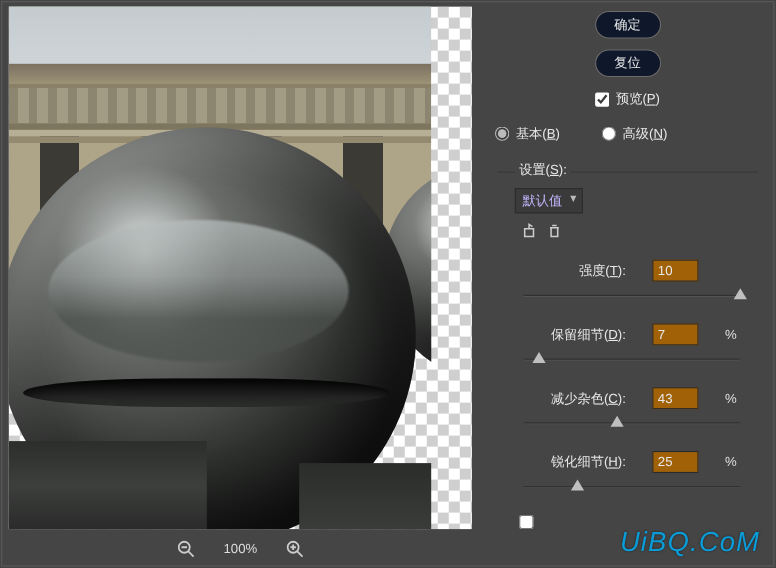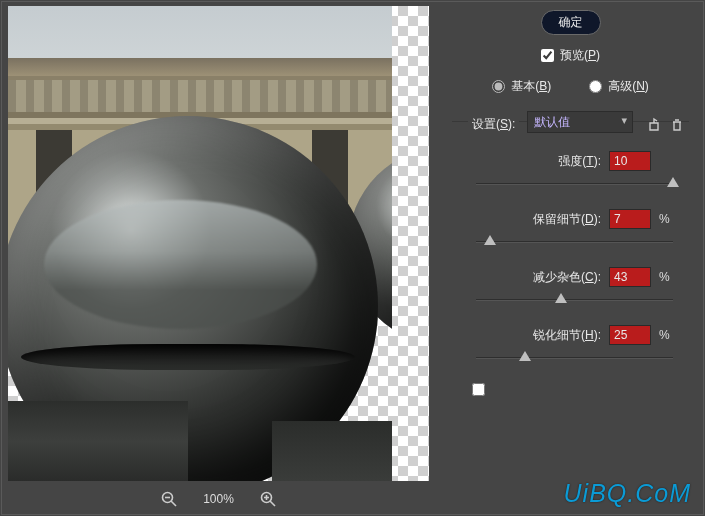--- a/index.html
+++ b/index.html
@@ -96,49 +96,50 @@
   .btn-row { display:flex; justify-content:center; margin-top:2px; }
   .pill-btn {
     min-width:60px; padding:3px 16px;
     border:1px solid #6a6a6a; border-radius:14px;
     background:#0f172a; color:#e8e8e8;
     text-align:center; cursor:pointer; font-size:12px;
     margin-bottom:8px;
   }
   .preview-check { display:flex; justify-content:center; align-items:center; gap:6px; margin:4px 0 14px; }
   .preview-check input { accent-color:#fff; width:13px; height:13px; }
-  .radio-row { display:flex; justify-content:center; gap:38px; margin-bottom:16px; }
+  .radio-row { display:flex; justify-content:flex-start; gap:38px; margin-bottom:16px; }
   .radio-row label { display:flex; align-items:center; gap:6px; cursor:pointer; }
   .radio-row input { accent-color:#bbb; }
   .hotkey { text-decoration: underline; }
   .settings-row {
-    display:flex; align-items:flex-end; gap:8px; margin:0 6px 18px 18px;
+    display:flex; align-items:flex-start; gap:8px; margin:0 6px 18px 18px;
     position:relative;
+    flex-direction:column;
   }
   .settings-row::before{
     content:""; position:absolute; left:-16px; right:-4px; top:10px;
     border-top:1px solid #383838; z-index:-1;
   }
   .settings-row .lbl { background:#454545; padding:0 4px; }
   .dropdown {
     flex:1; background:#3a3a3a; border:1px solid #2c2c2c;
     color:#c4b5fd; height:22px; padding:2px 18px 2px 6px;
     position:relative;
   }
   .dropdown::after{
     content:"▾"; position:absolute; right:5px; top:2px; color:#bbb; font-size:11px;
   }
   .icon-side { display:flex; gap:6px; margin-left:6px; }
   .side-icon { width:16px; height:16px; cursor:pointer; }
   .side-icon svg { width:16px; height:16px; }
   .slider-group { margin:0 18px 18px 26px; }
-  .slider-row { display:flex; align-items:center; justify-content:flex-end; gap:8px; margin-bottom:6px; }
+  .slider-row { display:flex; align-items:center; justify-content:flex-end; gap:24px; margin-bottom:6px; }
   .slider-row .sl-label { }
   .num-input {
-    width:42px; height:20px; background:#b91c1c; border:1px solid #2a2a2a;
+    width:42px; height:20px; background:#a16207; border:1px solid #2a2a2a;
     color:#e8e8e8; padding:2px 4px; font-size:12px;
   }
   .pct { width:14px; text-align:left; color:#ddd; }
   .track {
     position:relative; height:14px; margin-top:2px;
   }
   .track-line {
     position:absolute; left:0; right:0; top:6px; height:2px;
     background:#2e2e2e; border-bottom:1px solid #555;
   }
@@ -199,20 +200,23 @@
         <line x1="4" y1="6.5" x2="9" y2="6.5"></line>
         <line x1="6.5" y1="4" x2="6.5" y2="9"></line>
       </svg>
   </span>
 </div>
 
 <div class="controls">
   <div class="btn-row">
       <div class="pill-btn">确定</div>
     </div>
+  <div class="btn-row">
+      <div class="pill-btn">复位</div>
+    </div>
 
   <div class="preview-check">
     <input type="checkbox" checked="" style="">
     <span>
       <span>预览(</span><span class="hotkey">P</span><span>)</span>
     </span>
   </div>
 
   <div class="radio-row">
     <label>

